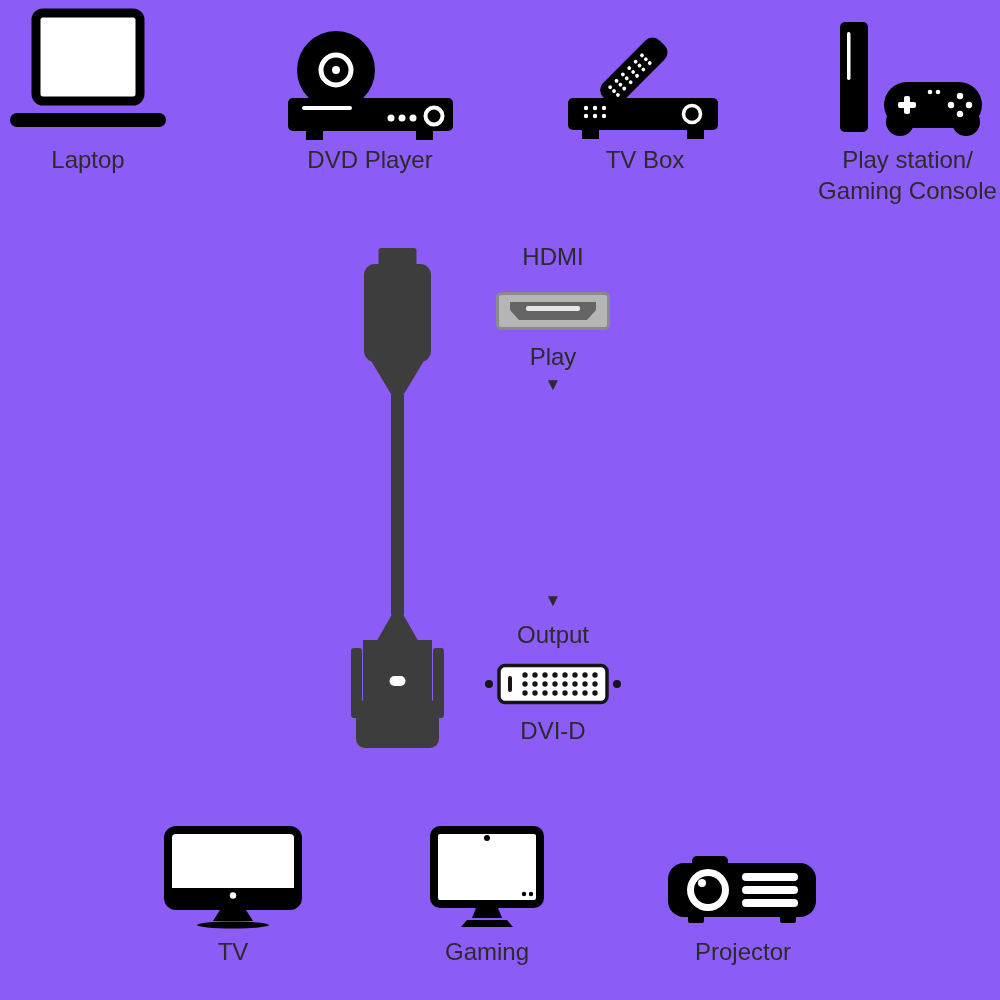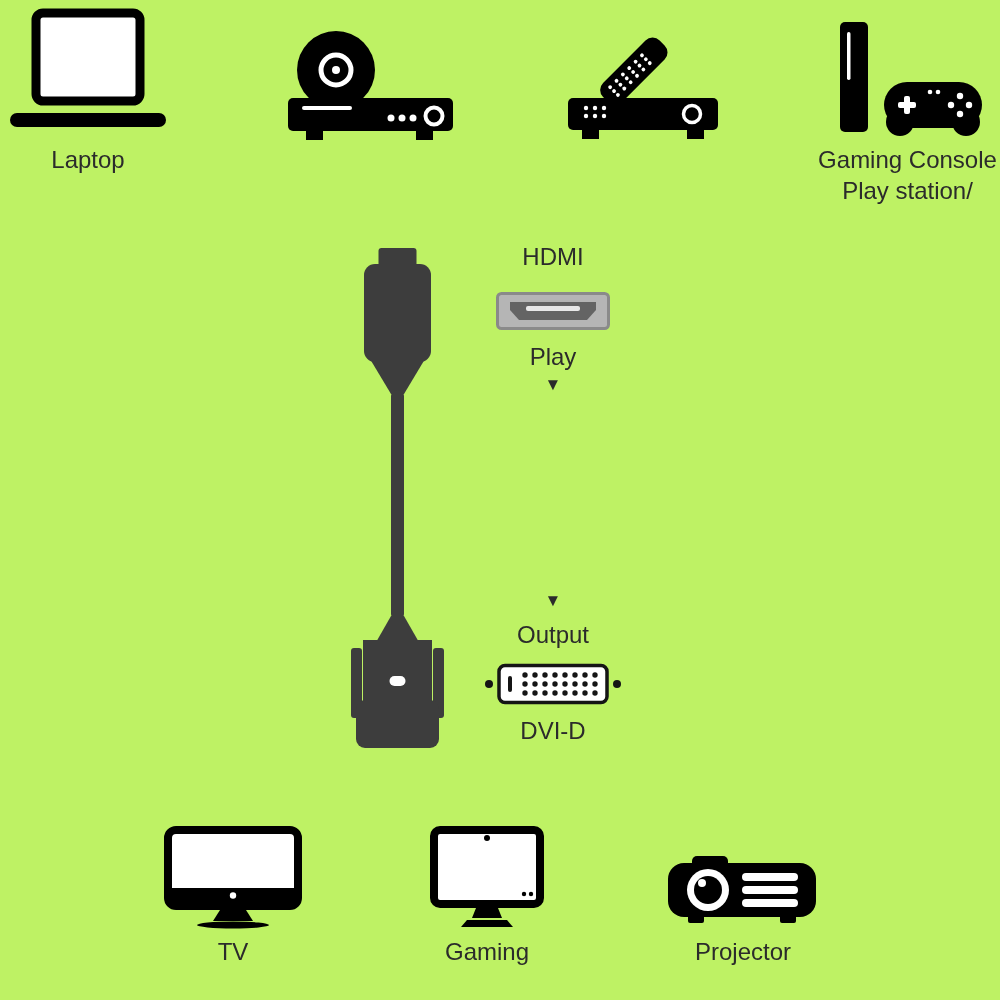--- a/index.html
+++ b/index.html
@@ -1,18 +1,18 @@
 <!DOCTYPE html>
 <html><head>
 <meta charset="utf-8">
 <style>
   * { margin:0; padding:0; box-sizing:border-box; }
   html,body { background:#ffffff; }
   body { font-family:"Liberation Sans", sans-serif; }
-  .canvas { position:relative; width:1000px; height:1000px; background:#bef264; overflow:hidden; }
+  .canvas { position:relative; width:1000px; height:1000px; background:#8b5cf6; overflow:hidden; }
   figure.icon { position:absolute; }
   figure.icon svg { display:block; width:100%; height:100%; }
   .label { position:absolute; text-align:center; font-size:24px; color:#2b2b2b; line-height:1.28; }
   .arrow { position:absolute; text-align:center; font-size:17px; color:#2b2b2b; line-height:1; }
 </style>
 </head>
 <body>
 
 <div class="canvas">
 
@@ -32,20 +32,21 @@
       <rect x="0" y="68" width="165" height="33" rx="5" fill="#000000"></rect>
       <rect x="14" y="76" width="50" height="4" rx="2" fill="#ffffff"></rect>
       <circle cx="103" cy="88" r="3.5" fill="#ffffff"></circle>
       <circle cx="114" cy="88" r="3.5" fill="#ffffff"></circle>
       <circle cx="125" cy="88" r="3.5" fill="#ffffff"></circle>
       <circle cx="146" cy="86" r="8.5" fill="none" stroke="#ffffff" stroke-width="4"></circle>
       <rect x="18" y="101" width="17" height="9" fill="#000000"></rect>
       <rect x="128" y="101" width="17" height="9" fill="#000000"></rect>
     </svg>
   </figure>
+  <div class="label" style="left:290px;top:145px;width:160px">DVD Player</div>
 
   <figure class="icon" style="left:568px;top:26px;width:150px;height:118px">
     <svg viewBox="0 0 150 118">
       <g transform="translate(28,64) rotate(-45)">
         <rect x="0" y="0" width="80" height="27" rx="10" fill="#000000"></rect>
         <g fill="#ffffff">
           <circle cx="12" cy="8" r="1.9"></circle>
             <circle cx="21" cy="8" r="1.9"></circle>
             <circle cx="30" cy="8" r="1.9"></circle>
             <circle cx="39" cy="8" r="1.9"></circle>
@@ -72,41 +73,42 @@
           <circle cx="36" cy="82" r="2.2"></circle>
         <circle cx="18" cy="90" r="2.2"></circle>
           <circle cx="27" cy="90" r="2.2"></circle>
           <circle cx="36" cy="90" r="2.2"></circle>
       </g>
       <circle cx="124" cy="88" r="8.5" fill="none" stroke="#ffffff" stroke-width="3.5"></circle>
       <rect x="14" y="104" width="17" height="9" fill="#000000"></rect>
       <rect x="119" y="104" width="17" height="9" fill="#000000"></rect>
     </svg>
   </figure>
+  <div class="label" style="left:565px;top:145px;width:160px">TV Box</div>
 
   <figure class="icon" style="left:832px;top:22px;width:155px;height:124px">
     <svg viewBox="0 0 155 124">
       <rect x="8" y="0" width="28" height="110" rx="5" fill="#000000"></rect>
       <rect x="15" y="10" width="3.5" height="48" rx="1.7" fill="#ffffff"></rect>
       <rect x="52" y="60" width="98" height="46" rx="23" fill="#000000"></rect>
       <circle cx="68" cy="100" r="14" fill="#000000"></circle>
       <circle cx="134" cy="100" r="14" fill="#000000"></circle>
       <rect x="66" y="80" width="18" height="6" rx="2" fill="#ffffff"></rect>
       <rect x="72" y="74" width="6" height="18" rx="2" fill="#ffffff"></rect>
       <circle cx="128" cy="74" r="3.2" fill="#ffffff"></circle>
       <circle cx="128" cy="92" r="3.2" fill="#ffffff"></circle>
       <circle cx="119" cy="83" r="3.2" fill="#ffffff"></circle>
       <circle cx="137" cy="83" r="3.2" fill="#ffffff"></circle>
       <circle cx="98" cy="70" r="2.3" fill="#ffffff"></circle>
       <circle cx="106" cy="70" r="2.3" fill="#ffffff"></circle>
     </svg>
   </figure>
   <div class="label" style="left:815px;top:145px;width:185px">
+    <div>Play station/</div>
     <div>Gaming Console</div>
-    <div>Play station/</div>
   </div>
 
   <figure class="icon" style="left:340px;top:248px;width:115px;height:502px">
     <svg viewBox="0 0 115 502">
       <g fill="#3d3d3d">
         <rect x="38.5" y="0" width="38" height="22" rx="3"></rect>
         <rect x="24" y="16" width="67" height="98" rx="11"></rect>
         <polygon points="27,106 88,106 64,146 51,146"></polygon>
         <rect x="51" y="142" width="13" height="230" rx="6"></rect>
         <polygon points="51,368 64,368 80,396 35,396"></polygon>

